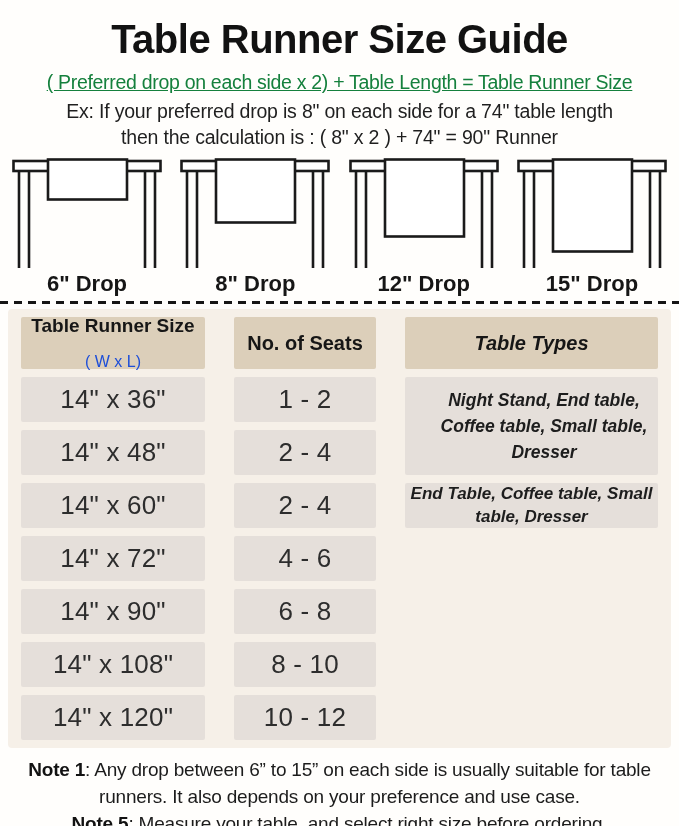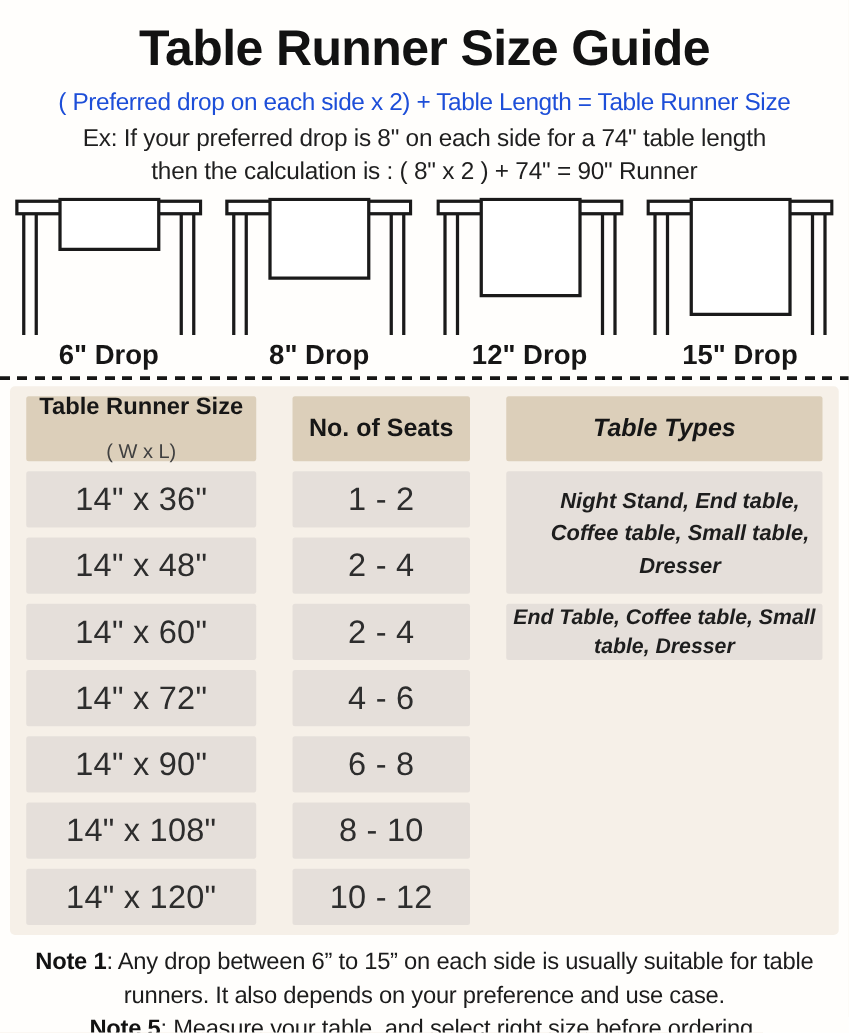--- a/index.html
+++ b/index.html
@@ -19,21 +19,22 @@
     font-weight: 700;
     letter-spacing: -0.5px;
     color: #121212;
   }
   .formula {
     margin-top: 9px;
     text-align: center;
     font-size: 19.5px;
     letter-spacing: -0.3px;
     white-space: nowrap;
-    color: #1d4ed8;
+    color: #15803d;
+    text-decoration: underline;
   }
   .example {
     margin-top: 6px;
     text-align: center;
     font-size: 19.5px;
     letter-spacing: -0.2px;
     white-space: nowrap;
     color: #1f1f1f;
   }
   .example.second { margin-top: 3px; }
@@ -76,21 +77,21 @@
     border-radius: 2px;
     display: flex;
     flex-direction: column;
     align-items: center;
     justify-content: center;
     text-align: center;
     gap: 16px;
   }
   .hcell { background: #dccfba; }
   .h1a { font-size: 19px; font-weight: 700; color: #161616; line-height: 1.15; }
-  .h1b { font-size: 16px; color: #404040; line-height: 1.15; }
+  .h1b { font-size: 16px; color: #1d4ed8; line-height: 1.15; }
   .h2  { font-size: 20px; font-weight: 700; color: #161616; }
   .dcell {
     background: #e5dfda;
     font-size: 26px;
     color: #2d2d2d;
     letter-spacing: 0.2px;
   }
   .col1 { grid-column: 1; }
   .col2 { grid-column: 2; }
   .col3 { grid-column: 3; font-style: italic; }

